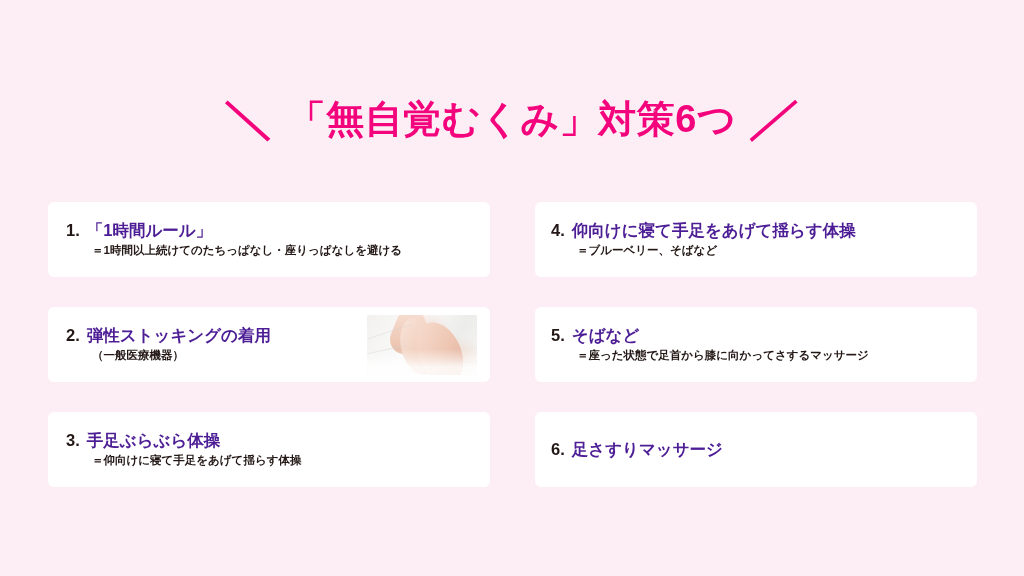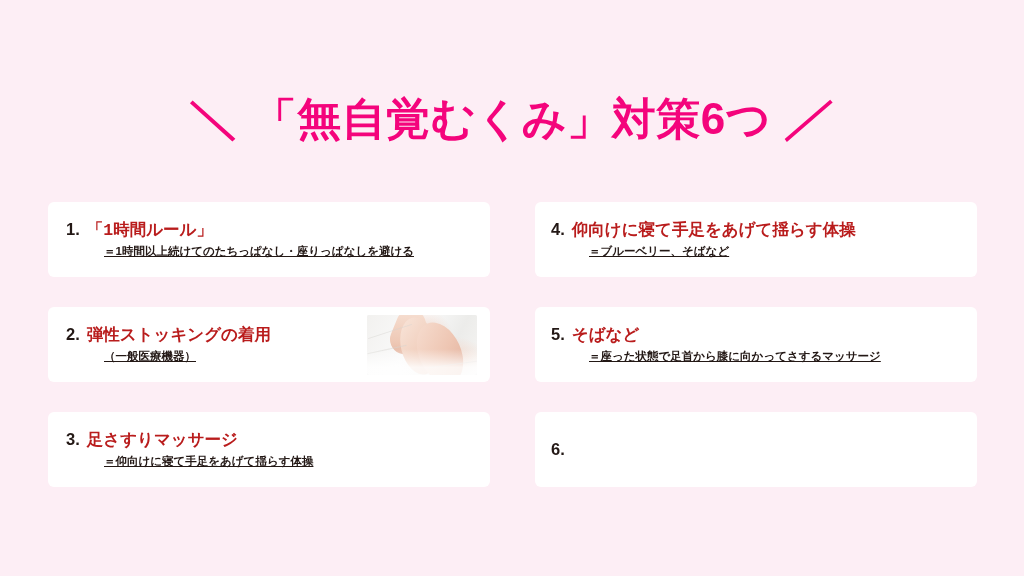--- a/index.html
+++ b/index.html
@@ -42,21 +42,21 @@
     font-size: 46px;
     font-weight: 700;
     line-height: 1;
     display: block;
     transform: translateY(-2px);
   }
   .title-slash.left  { transform: translateY(-2px) skewX(14deg); }
   .title-slash.right { transform: translateY(-2px) skewX(-14deg); }
   .title-text {
     color: #f4047c;
-    font-size: 44px;
+    font-size: 38px;
     font-weight: 700;
     letter-spacing: 0.5px;
     line-height: 1;
     white-space: nowrap;
   }
 
   
   .grid {
     position: absolute;
     top: 202px;
@@ -98,32 +98,30 @@
     white-space: nowrap;
   }
   .card-num {
     font-size: 16.5px;
     font-weight: 700;
     color: #231815;
   }
   .card-title {
     font-size: 16.5px;
     font-weight: 700;
-    color: #b91c1c;
-    font-family: Liberation Mono, monospace;
+    color: #4c1d95;
   }
   .card-sub {
     margin-top: 4px;
-    margin-left: 38px;
+    margin-left: 26px;
     font-size: 11.5px;
     font-weight: 700;
     line-height: 1.2;
     color: #231815;
     white-space: nowrap;
-    text-decoration: underline;
   }
 
   
   .card.col-right { padding-left: 16px; }
 
   
   .card-thumb {
     position: absolute;
     right: 13px;
     top: 8px;
@@ -241,28 +239,29 @@
           <span class="card-title">そばなど</span>
         </div>
         <div class="card-sub">＝座った状態で足首から膝に向かってさするマッサージ</div>
       </div>
     </div>
 
     <div class="card col-left">
       <div class="card-body">
         <div class="card-heading">
           <span class="card-num">3.</span>
+          <span class="card-title">手足ぶらぶら体操</span>
+        </div>
+        <div class="card-sub">＝仰向けに寝て手足をあげて揺らす体操</div>
+      </div>
+    </div>
+
+    <div class="card col-right">
+      <div class="card-body">
+        <div class="card-heading">
+          <span class="card-num">6.</span>
           <span class="card-title">足さすりマッサージ</span>
-        </div>
-        <div class="card-sub">＝仰向けに寝て手足をあげて揺らす体操</div>
-      </div>
-    </div>
-
-    <div class="card col-right">
-      <div class="card-body">
-        <div class="card-heading">
-          <span class="card-num">6.</span>
         </div>
       </div>
     </div>
 
   </div>
 </div>
 
 </body></html>

